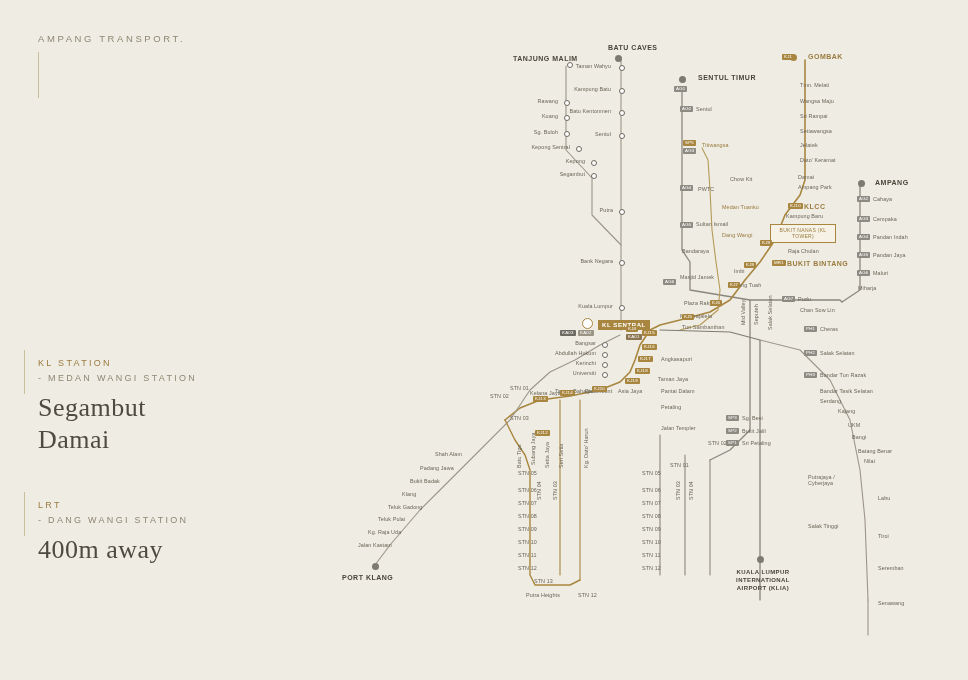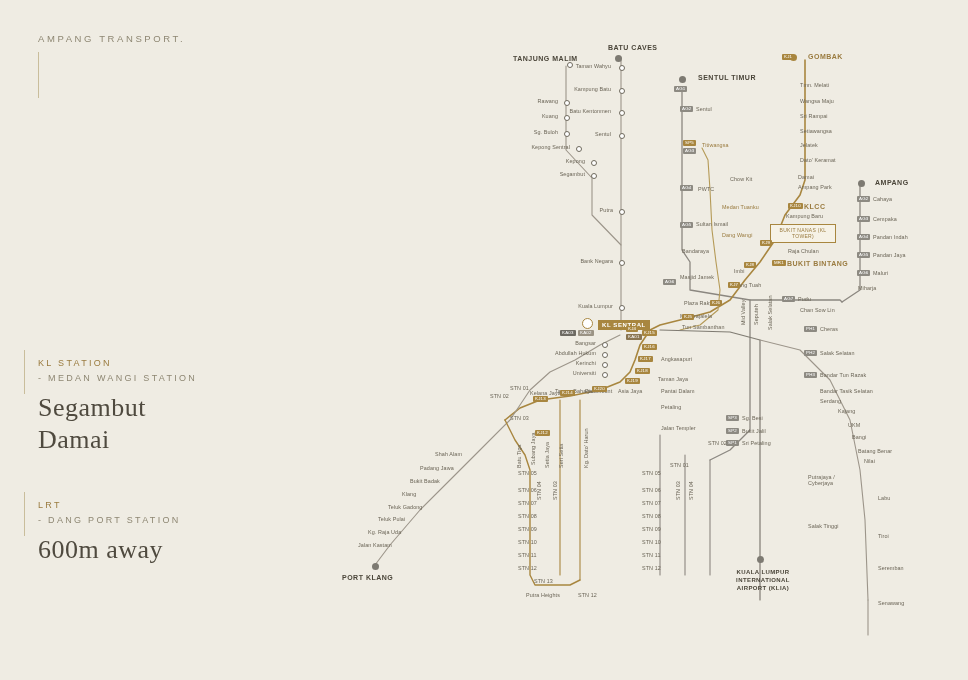--- a/index.html
+++ b/index.html
@@ -123,22 +123,22 @@
       <div class="bar"></div>
       <div class="klabel">KL STATION</div>
       <div class="ksub">- MEDAN WANGI STATION</div>
       <div class="big">Segambut</div>
       <div class="big" style="margin-top:0">Damai</div>
     </div>
 
     <div class="sec" id="sec-lrt">
       <div class="bar"></div>
       <div class="klabel">LRT</div>
-      <div class="ksub">- DANG PORT STATION</div>
-      <div class="big">600m away</div>
+      <div class="ksub">- DANG WANGI STATION</div>
+      <div class="big">400m away</div>
     </div>
   </div>
 
   <div class="map">
 
     <svg width="638" height="680">
       <g fill="none" stroke-linecap="round" stroke-linejoin="round">
 
         <path d="M291,58 L291,240 L291,300 L291,330" stroke="#9c958a" stroke-width="1.1"></path>
         <path d="M236,66 L236,150 L262,178 L262,215 L291,245" stroke="#9c958a" stroke-width="1.1"></path>

